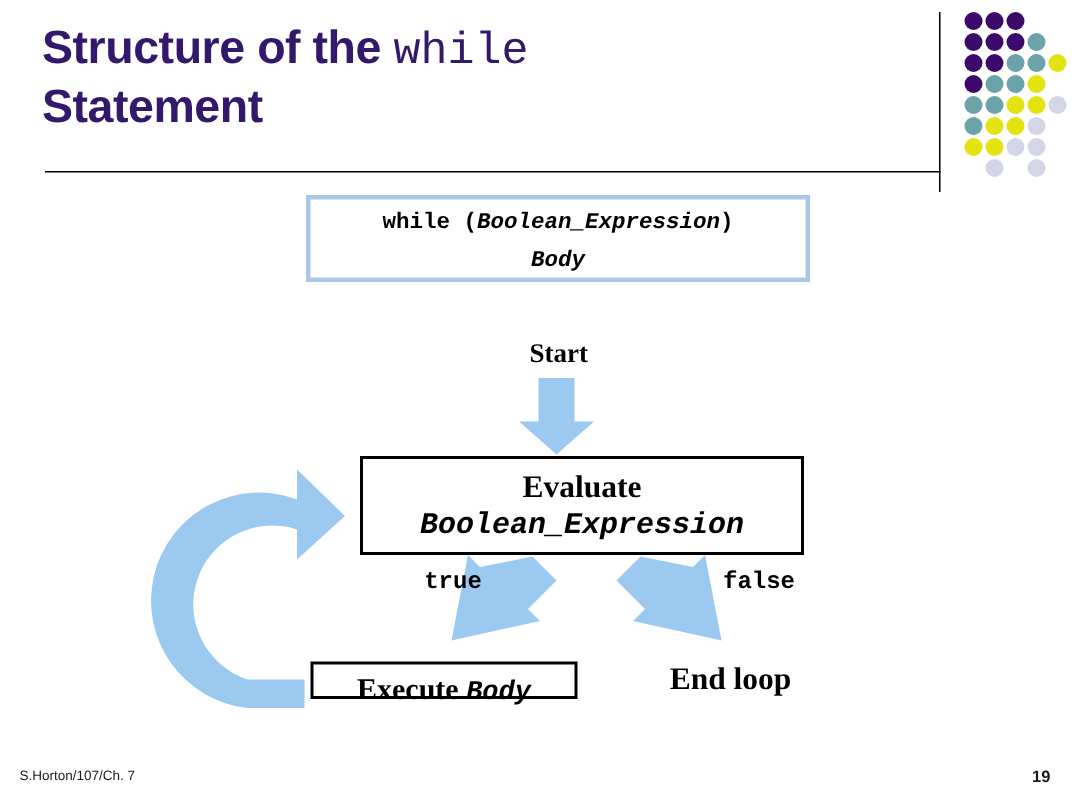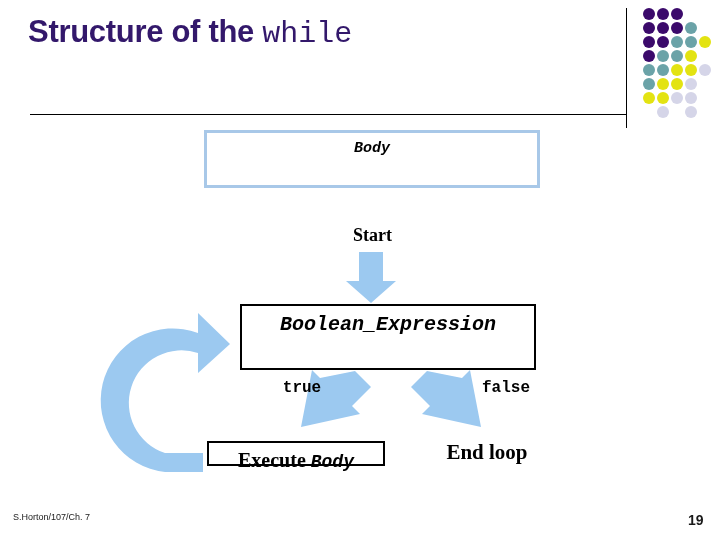--- a/index.html
+++ b/index.html
@@ -196,32 +196,33 @@
     top: 512px;
     font-family: "Liberation Sans", sans-serif;
     font-size: 9px;
     color: #1a1a1a;
   }
   #footer-right {
     position: absolute;
     left: 688px;
     top: 512px;
     font-family: "Liberation Sans", sans-serif;
-    font-size: 14px;
+    font-size: 11px;
     font-weight: bold;
     color: #1a1a1a;
   }
 </style>
 </head>
 <body>
 
 <div id="slide">
 
   <div id="title">
     <span>Structure of the </span><span class="mono">while</span><br>
+    <span>Statement</span>
   </div>
 
   <div id="hrule"></div>
   <div id="vrule"></div>
 
   <div id="dots">
       <div class="dot" style="left: 0px; top: 0px; background: rgb(59, 10, 107);"></div>
       <div class="dot" style="left: 14px; top: 0px; background: rgb(59, 10, 107);"></div>
       <div class="dot" style="left: 28px; top: 0px; background: rgb(59, 10, 107);"></div>
       <div class="dot" style="left: 0px; top: 14px; background: rgb(59, 10, 107);"></div>
@@ -248,20 +249,21 @@
       <div class="dot" style="left: 42px; top: 70px; background: rgb(213, 213, 232);"></div>
       <div class="dot" style="left: 0px; top: 84px; background: rgb(227, 227, 18);"></div>
       <div class="dot" style="left: 14px; top: 84px; background: rgb(227, 227, 18);"></div>
       <div class="dot" style="left: 28px; top: 84px; background: rgb(213, 213, 232);"></div>
       <div class="dot" style="left: 42px; top: 84px; background: rgb(213, 213, 232);"></div>
       <div class="dot" style="left: 14px; top: 98px; background: rgb(213, 213, 232);"></div>
       <div class="dot" style="left: 42px; top: 98px; background: rgb(213, 213, 232);"></div>
     </div>
 
   <div id="codebox">
+    <div><span class="kw">while</span><span class="kw"> (</span><span class="ital">Boolean_Expression</span><span class="kw">)</span></div>
     <div class="ital">Body</div>
   </div>
 
   <svg id="arrows" viewBox="0 0 720 540" width="720" height="540">
 
     <polygon fill="#9CC9F0" points="359,252 383,252 383,281 396,281 371,303 346,281 359,281"></polygon>
 
     <polygon fill="#9CC9F0" points="355,371 371,387 352,406 360,414 301,427 312,370 320,378"></polygon>
 
     <polygon fill="#9CC9F0" points="427,371 411,387 430,406 422,414 481,427 470,370 462,378"></polygon>
@@ -274,20 +276,21 @@
              L 230,344
              L 198,373
              L 198,353
              A 52,52 0 1 0 165,453
              Z"></path>
   </svg>
 
   <div class="fc-label" id="start-label">Start</div>
 
   <div id="evalbox">
+    <span class="line1">Evaluate</span>
     <span class="line2">Boolean_Expression</span>
   </div>
 
   <div class="fc-label" id="true-label">true</div>
   <div class="fc-label" id="false-label">false</div>
 
   <div id="execbox"><span class="ser">Execute </span><span class="mono-it">Body</span></div>
 
   <div class="fc-label" id="endloop-label">End loop</div>
 

